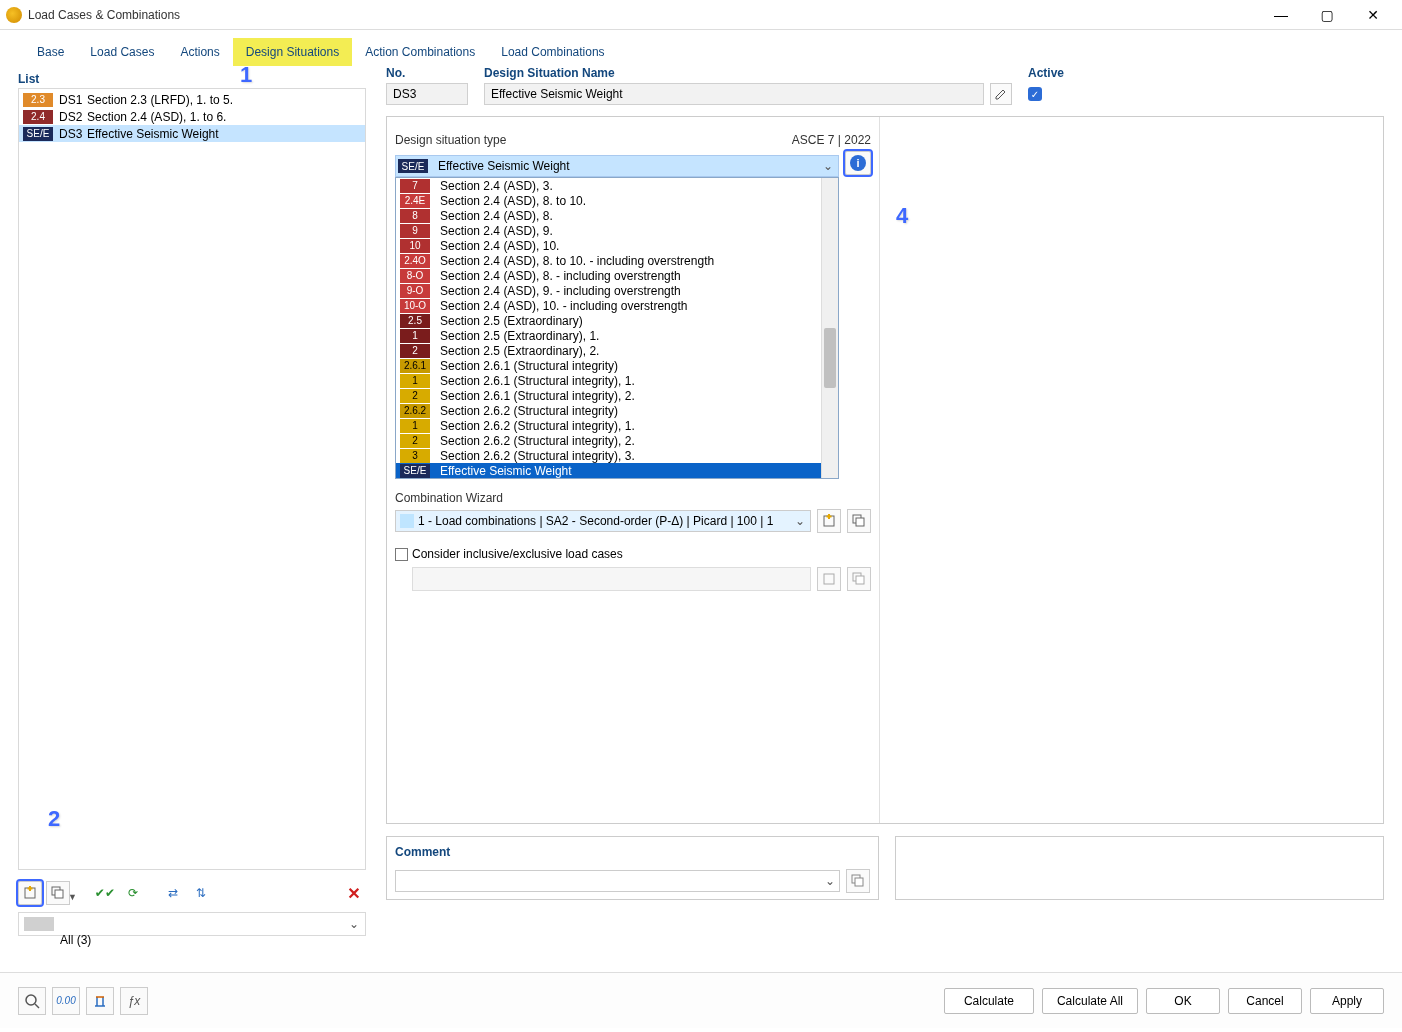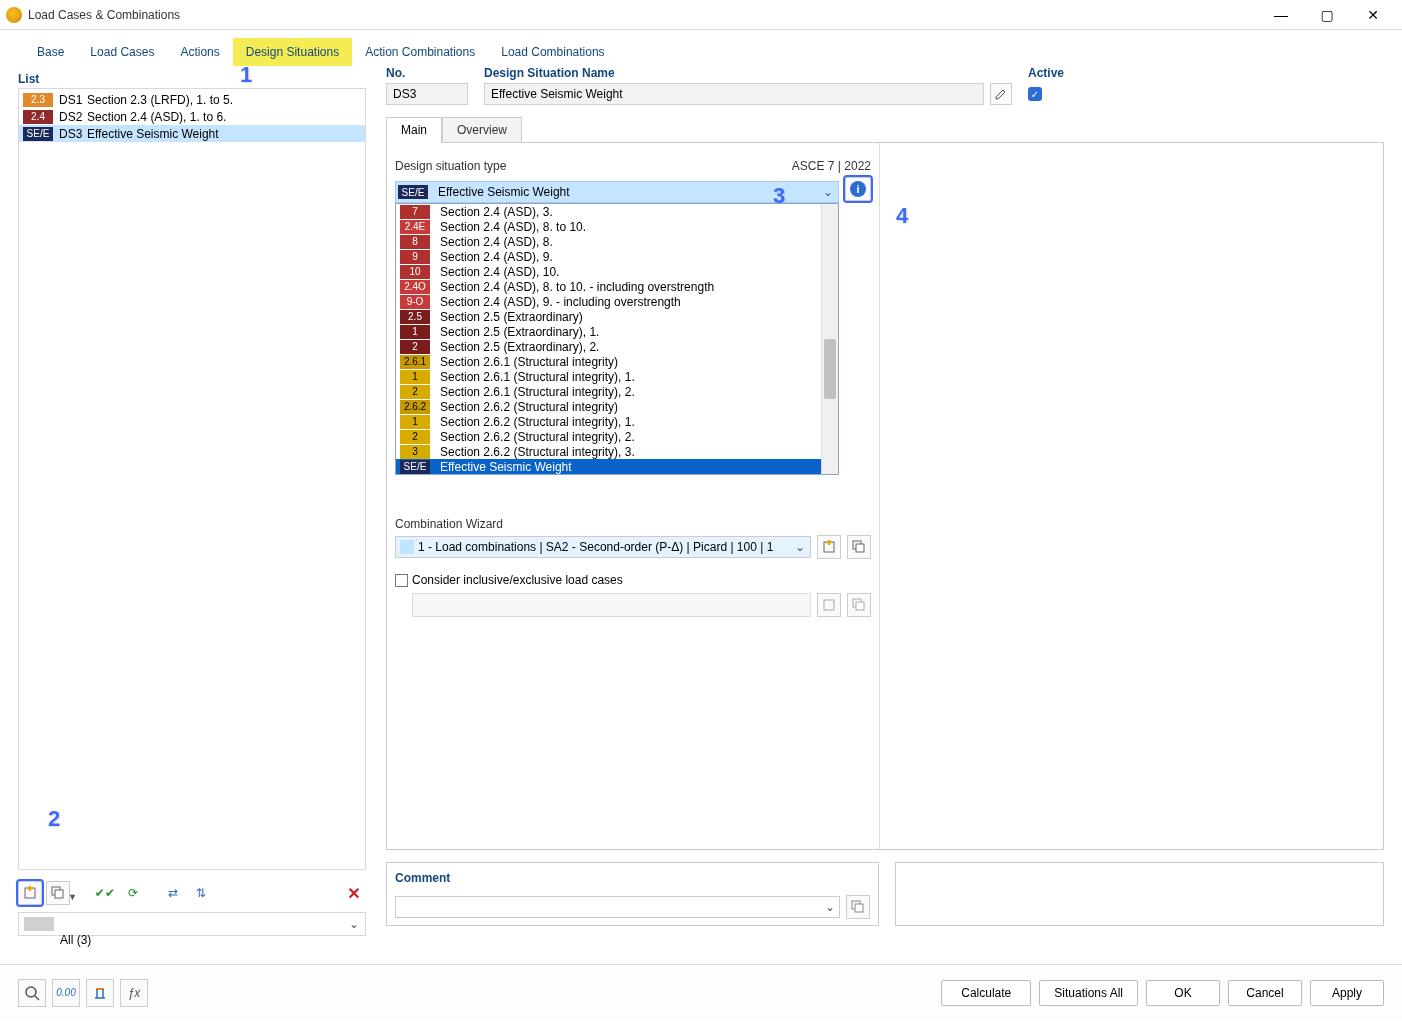--- a/index.html
+++ b/index.html
@@ -102,21 +102,21 @@
 
     
     .comment-block { margin-top: 12px; display: flex; gap: 16px; }
     .comment-left { width: 493px; border: 1px solid #ccc; padding: 6px 8px; display: flex; flex-direction: column; }
     .comment-right { flex: 1; border: 1px solid #ccc; }
     .comment-left .cbrow { display: flex; align-items: center; margin-top: 4px; }
     .comment-combo { flex: 1; height: 22px; border: 1px solid #ccc; background: #fff; display: flex; align-items: center; padding-right: 4px; }
     .comment-combo .dd-arrow { margin-left: auto; color: #555; }
 
     
-    .footer { position: absolute; bottom: 12px; left: 0; right: 0; height: 56px; border-top: 1px solid #ddd; background: #fdfdfd; display: flex; align-items: center; padding: 0 18px; }
+    .footer { position: absolute; bottom: 4px; left: 0; right: 0; height: 56px; border-top: 1px solid #ddd; background: #fdfdfd; display: flex; align-items: center; padding: 0 18px; }
     .footer .fbtn { width: 28px; height: 28px; border: 1px solid #ccc; background: #fafafa; margin-right: 6px; display:flex; align-items:center; justify-content:center; font-style: italic; }
     .footer .right-btns { margin-left: auto; display: flex; gap: 8px; }
     .footer .btn { height: 26px; min-width: 74px; padding: 0 14px; border: 1px solid #bbb; background: #fff; display: flex; align-items: center; justify-content: center; cursor: pointer; border-radius: 2px; }
     .footer .btn.wide { min-width: 90px; }
 
     
     .callout { position: absolute; font-family: "Segoe UI", sans-serif; font-size: 22px; font-weight: 600; color: #3e68ff; text-shadow: 1px 1px 2px rgba(0,0,0,0.15); pointer-events: none; }
 
     
     .c-orange   { background: #e08a2a; }
@@ -240,24 +240,20 @@
       </div>
       <div class="hf active-col">
         <label>Active</label>
         <div class="chkwrap">
             <span class="chk">✓</span>
           </div>
       </div>
     </div>
 
     <div class="subtabs-wrap">
-      <div class="subtabs">
-        <div class="subtab active">Main</div>
-        <div class="subtab">Overview</div>
-      </div>
       <div class="subpanel">
         <div class="sub-left">
 
           <div class="subsection-label" style="margin-top:10px;">
             <span>Design situation type</span>
             <span class="right">ASCE 7 | 2022</span>
           </div>
 
           <div class="combo-row">
             <div class="combo">
@@ -285,22 +281,30 @@
                     </div>
                     <div class="dd-row">
                       <span class="tag c-red1">10</span>
                       <span class="ddtext">Section 2.4 (ASD), 10.</span>
                     </div>
                     <div class="dd-row">
                       <span class="tag c-red2">2.4O</span>
                       <span class="ddtext">Section 2.4 (ASD), 8. to 10. - including overstrength</span>
                     </div>
                     <div class="dd-row">
+                      <span class="tag c-red2">8-O</span>
+                      <span class="ddtext">Section 2.4 (ASD), 8. - including overstrength</span>
+                    </div>
+                    <div class="dd-row">
                       <span class="tag c-red2">9-O</span>
                       <span class="ddtext">Section 2.4 (ASD), 9. - including overstrength</span>
+                    </div>
+                    <div class="dd-row">
+                      <span class="tag c-red2">10-O</span>
+                      <span class="ddtext">Section 2.4 (ASD), 10. - including overstrength</span>
                     </div>
                     <div class="dd-row">
                       <span class="tag c-darkred">2.5</span>
                       <span class="ddtext">Section 2.5 (Extraordinary)</span>
                     </div>
                     <div class="dd-row">
                       <span class="tag c-darkred">1</span>
                       <span class="ddtext">Section 2.5 (Extraordinary), 1.</span>
                     </div>
                     <div class="dd-row">
@@ -436,21 +440,21 @@
         <line x1="11" y1="13" x2="11" y2="4" stroke="#2a6cc0" stroke-width="1.5"></line>
         <line x1="4" y1="4" x2="12" y2="4" stroke="#d06000" stroke-width="1.5"></line>
       </svg>
   </div>
   <div class="fbtn">
       <span style="color:#555;">ƒx</span>
     </div>
 
   <div class="right-btns">
     <div class="btn wide">Calculate</div>
-    <div class="btn wide">Situations All</div>
+    <div class="btn wide">Calculate All</div>
     <div class="btn">OK</div>
     <div class="btn">Cancel</div>
     <div class="btn">Apply</div>
   </div>
 </div>
 
 <div class="callout" style="left:240px; top:62px;">1</div>
 <div class="callout" style="left:48px;  top:806px;">2</div>
 <div class="callout" style="left:773px; top:183px;">3</div>
 <div class="callout" style="left:896px; top:203px;">4</div>

